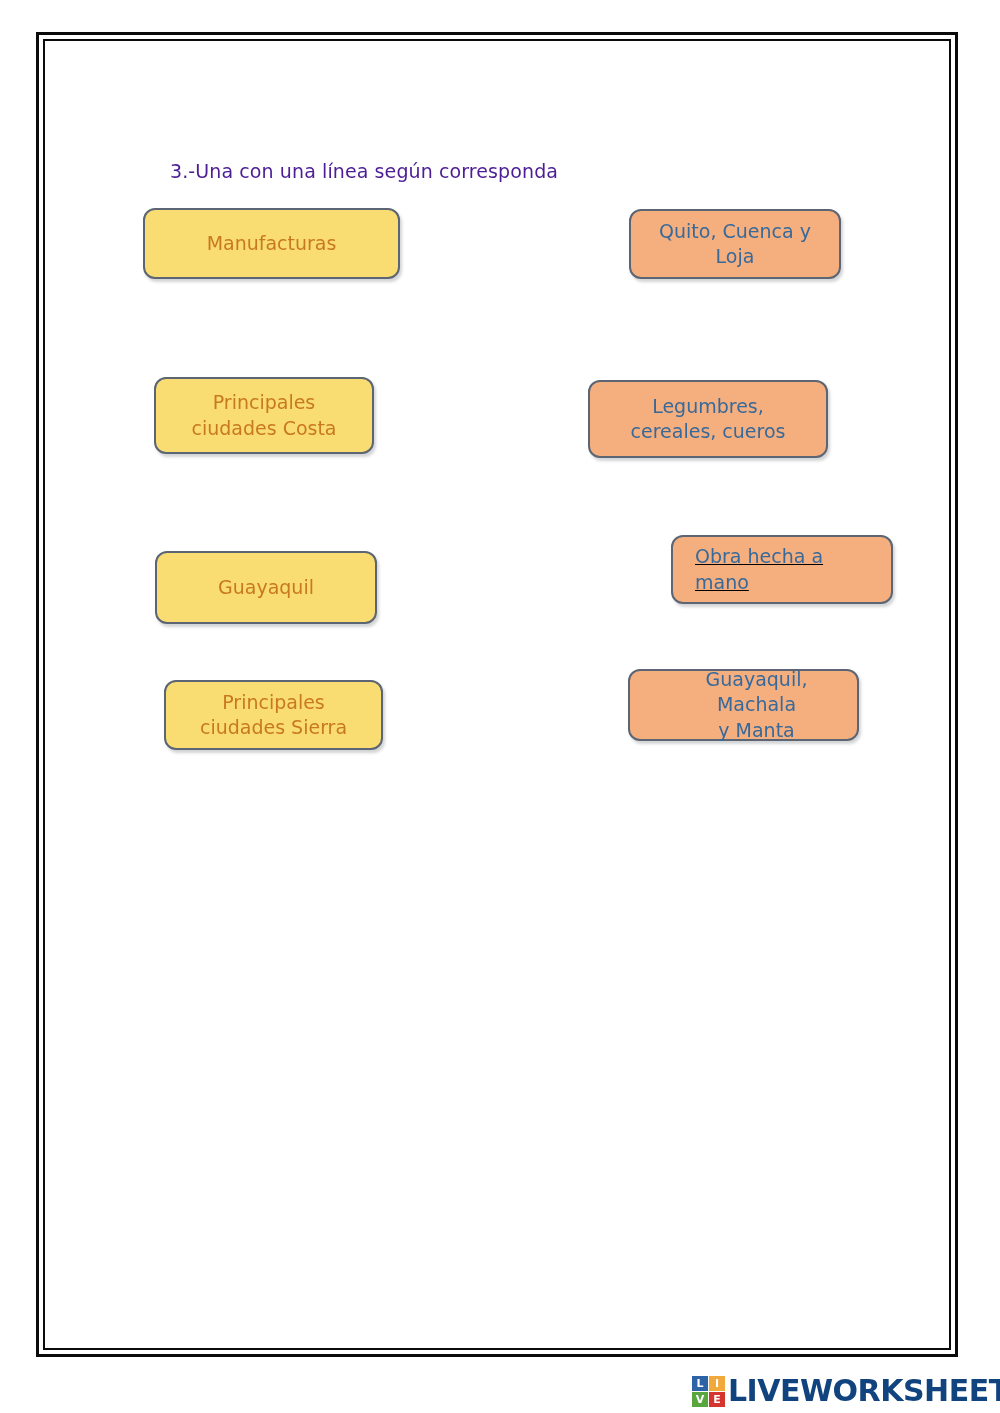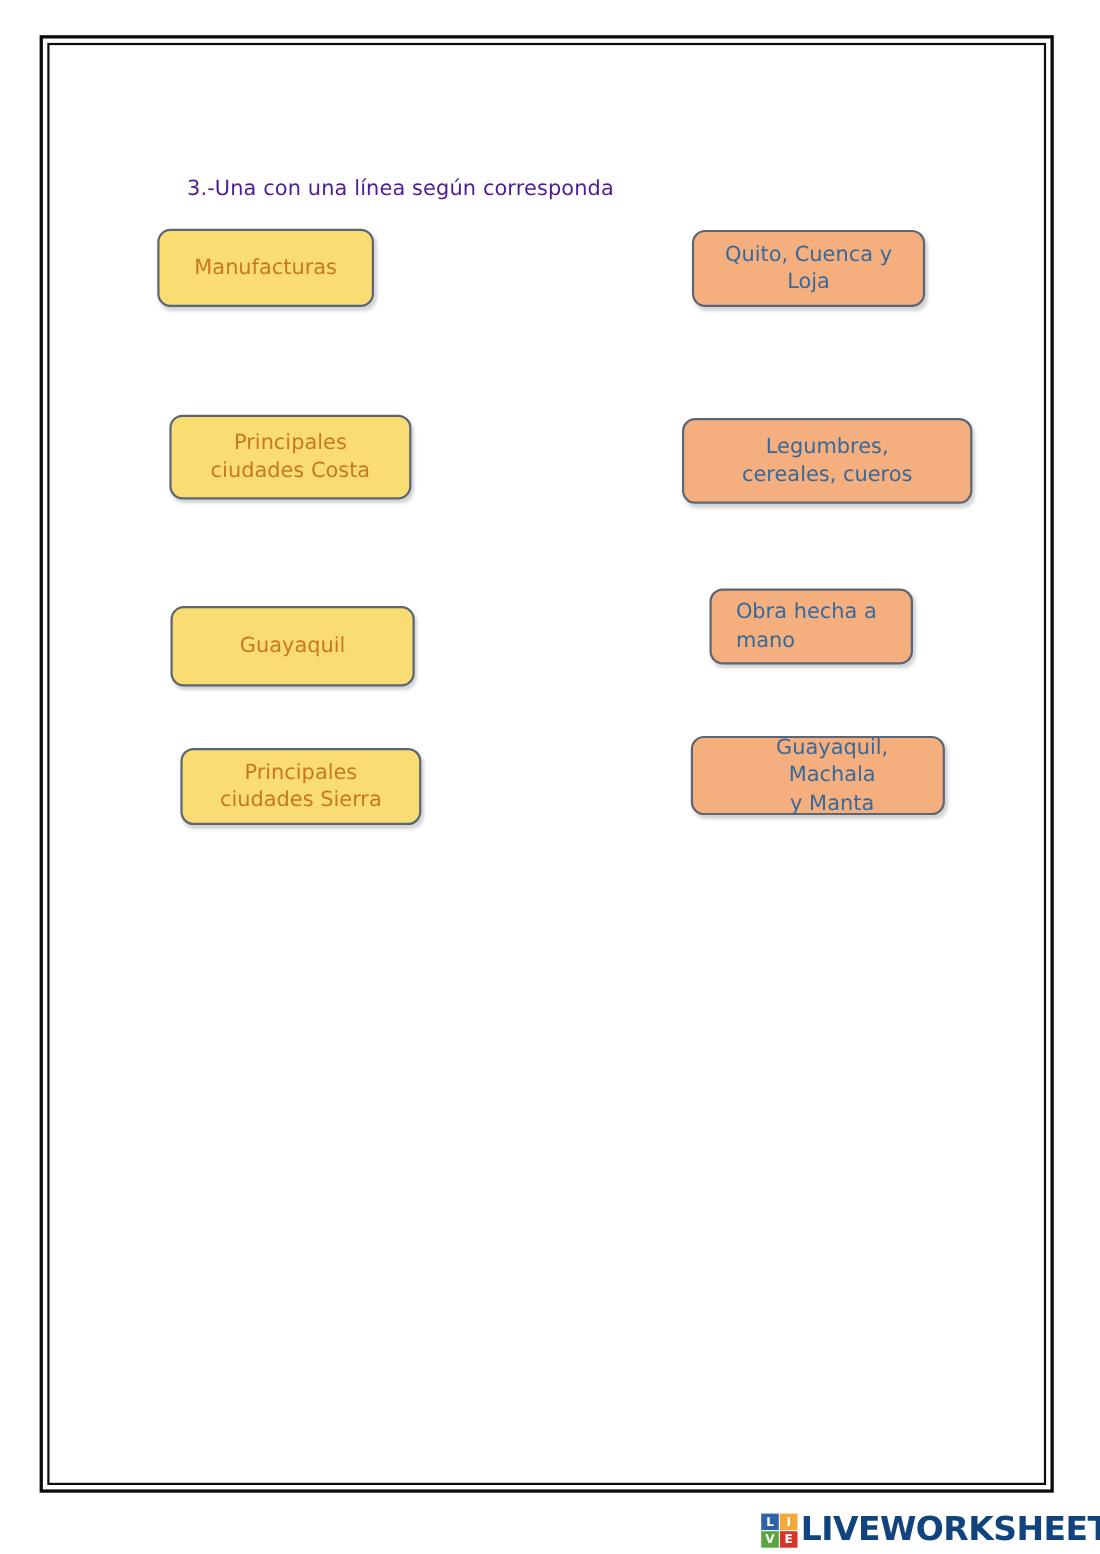--- a/index.html
+++ b/index.html
@@ -91,28 +91,28 @@
   .box-right .box-label {
     color: #37699a;
     text-align: center;
   }
   .box-right.align-left .box-label {
     text-align: left;
     padding-left: 12px;
   }
 
   
-  #box-l1 { left: 143px; top: 208px; width: 197px; height: 71px; }
+  #box-l1 { left: 143px; top: 208px; width: 257px; height: 71px; }
   #box-l2 { left: 154px; top: 377px; width: 220px; height: 77px; }
   #box-l3 { left: 155px; top: 551px; width: 222px; height: 73px; }
   #box-l4 { left: 164px; top: 680px; width: 219px; height: 70px; }
 
   #box-r1 { left: 629px; top: 209px; width: 212px; height: 70px; }
-  #box-r2 { left: 620px; top: 380px; width: 264px; height: 78px; }
-  #box-r3 { left: 645px; top: 535px; width: 185px; height: 69px; }
+  #box-r2 { left: 588px; top: 380px; width: 240px; height: 78px; }
+  #box-r3 { left: 671px; top: 535px; width: 222px; height: 69px; text-decoration: underline; }
   #box-r4 { left: 628px; top: 669px; width: 231px; height: 72px; padding-left: 36px; }
 
   
   #lw-logo {
     position: absolute;
     left: 692px;
     top: 1374px;
     display: flex;
     align-items: center;
     height: 34px;

